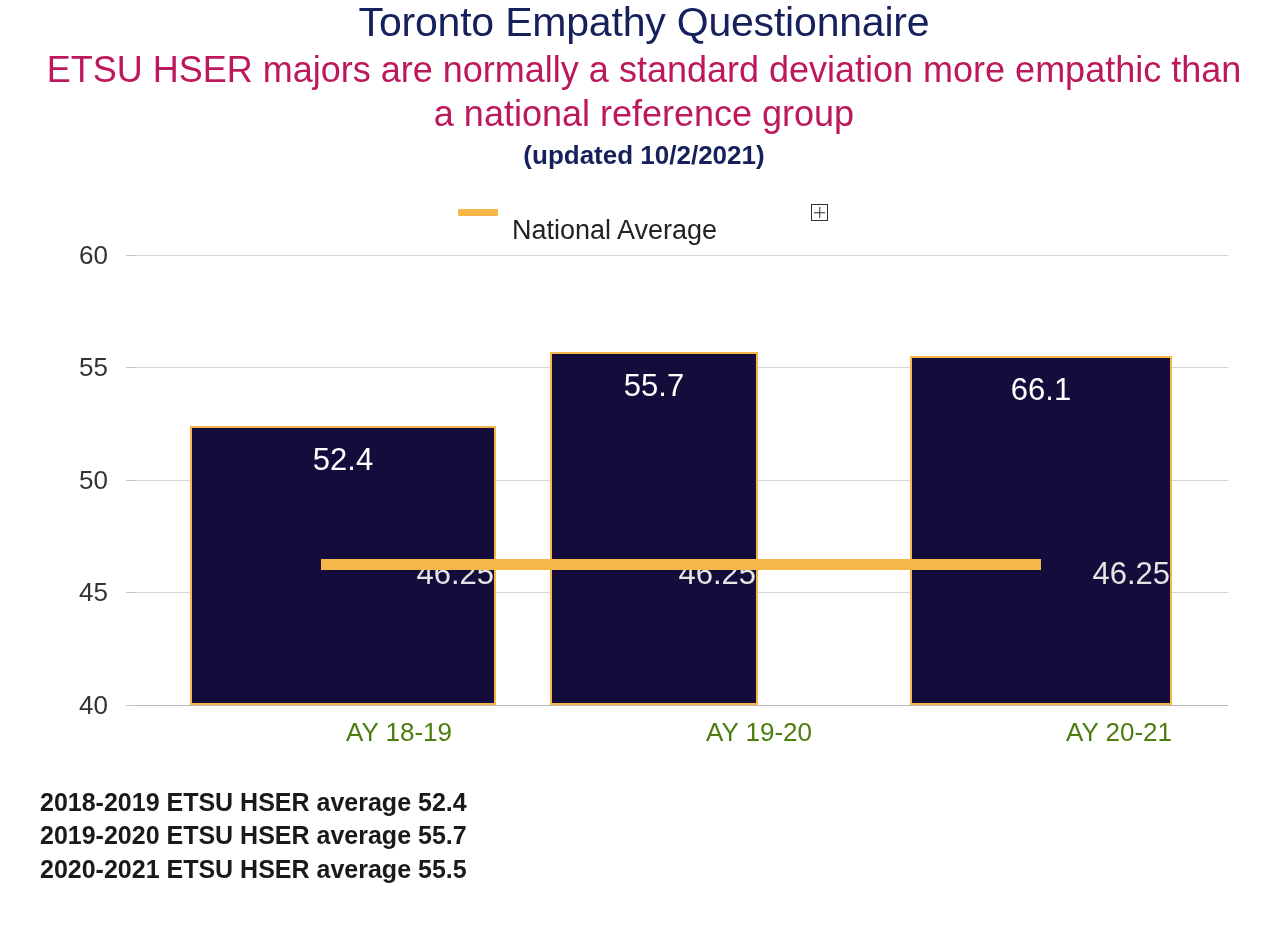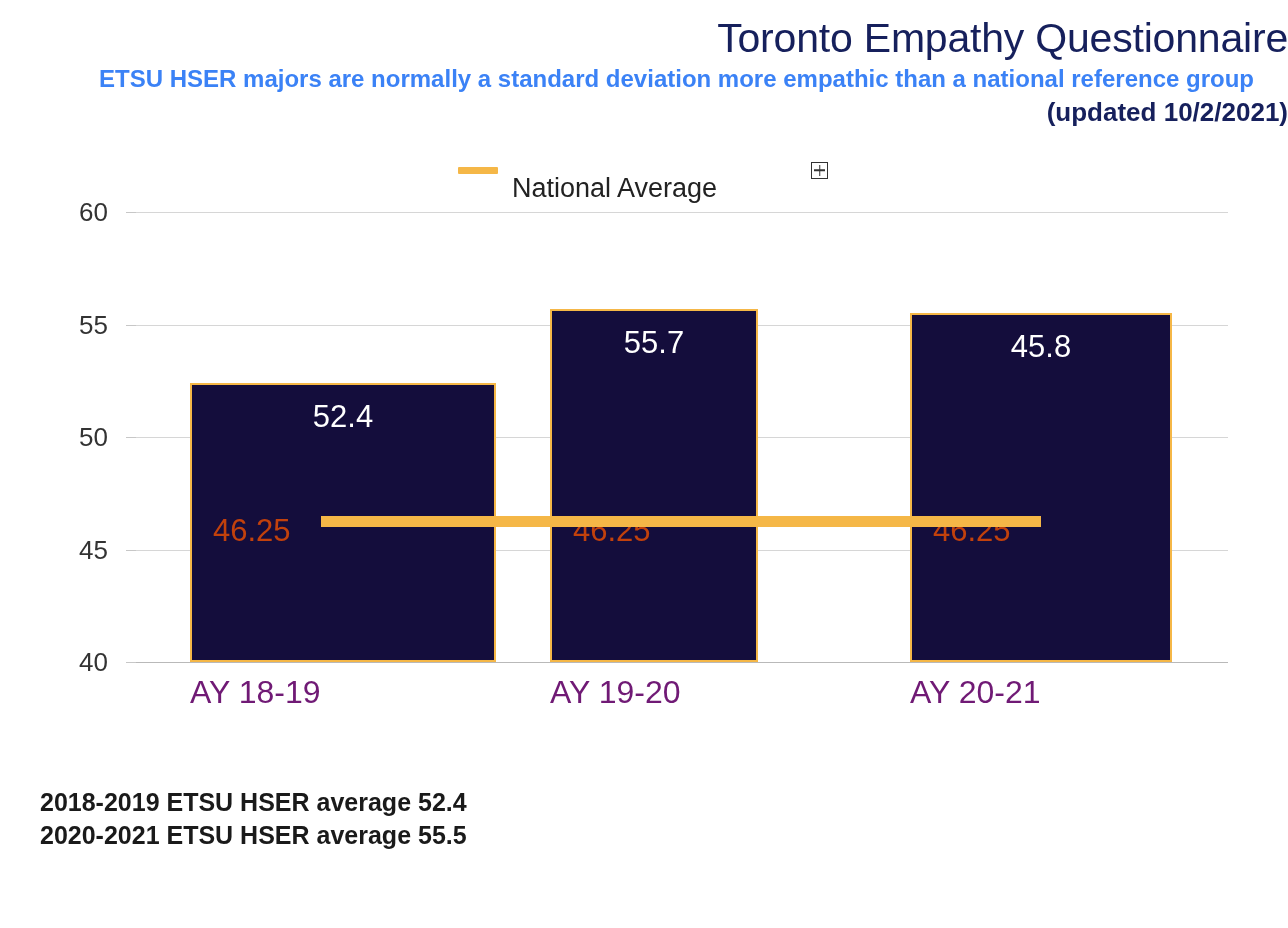--- a/index.html
+++ b/index.html
@@ -11,35 +11,35 @@
     width: 1288px;
     height: 928px;
     font-family: "Liberation Sans", sans-serif;
     color: #1a1a1a;
     position: relative;
     overflow: hidden;
   }
 
   
   .titles {
-    text-align: right;
-    padding-top: 16px;
+    text-align: center;
+    padding-top: 0;
   }
   .chart-title {
     font-size: 41px;
     line-height: 1.12;
     color: #16205c;
     font-weight: 400;
     letter-spacing: -0.2px;
   }
   .chart-subtitle {
-    font-size: 24px;
+    font-size: 36px;
     line-height: 1.22;
-    color: #3b82f6;
-    font-weight: 700;
+    color: #be185d;
+    font-weight: 400;
     margin: 2px 34px 0 34px;
   }
   .chart-updated {
     font-size: 26px;
     line-height: 1.2;
     color: #16205c;
     font-weight: bold;
     margin-top: 4px;
   }
 
@@ -164,44 +164,44 @@
     right: 0;
     top: 14px;
     text-align: center;
     color: #ffffff;
     font-size: 31px;
   }
   .bar-ref-label {
     position: absolute;
     left: 0;
     right: 0;
-    color: #c2410c;
+    color: #e5e5e5;
     font-size: 31px;
-    text-align: left;
+    text-align: right;
     margin-left: 21px;
   }
   .ref-line {
     position: absolute;
     height: 11px;
     background: #f5b747;
   }
 
   .x-labels {
     position: absolute;
     top: 452px;
     left: 136px;
     right: 60px;
     height: 46px;
   }
   .x-label {
     position: absolute;
     top: 10px;
-    text-align: left;
-    font-size: 32px;
-    color: #701a75;
+    text-align: right;
+    font-size: 26px;
+    color: #4d7c0f;
   }
 
   
   .footnotes {
     position: absolute;
     left: 40px;
     top: 786px;
     font-size: 25px;
     line-height: 1.33;
     color: #1a1a1a;
@@ -259,31 +259,32 @@
         <div class="bar-top-label">52.4</div>
         <div class="bar-ref-label" style="top:128px;">46.25</div>
       </div>
 
       <div class="bar" style="left:414px; width:208px; height:353px;">
         <div class="bar-top-label">55.7</div>
         <div class="bar-ref-label" style="top:202px;">46.25</div>
       </div>
 
       <div class="bar" style="left:774px; width:262px; height:349px;">
-        <div class="bar-top-label">45.8</div>
+        <div class="bar-top-label">66.1</div>
         <div class="bar-ref-label" style="top:198px;">46.25</div>
       </div>
 
       <div class="ref-line" style="left:185px; width:720px; top:304px;"></div>
     </div>
   </div>
 
   <div class="x-labels">
     <div class="x-label" style="left:54px; width:262px;">AY 18-19</div>
     <div class="x-label" style="left:414px; width:262px;">AY 19-20</div>
     <div class="x-label" style="left:774px; width:262px;">AY 20-21</div>
   </div>
 </div>
 
 <div class="footnotes">
   <div class="footnote">2018-2019 ETSU HSER average 52.4</div>
+  <div class="footnote">2019-2020 ETSU HSER average 55.7</div>
   <div class="footnote">2020-2021 ETSU HSER average 55.5</div>
 </div>
 
 </body></html>

